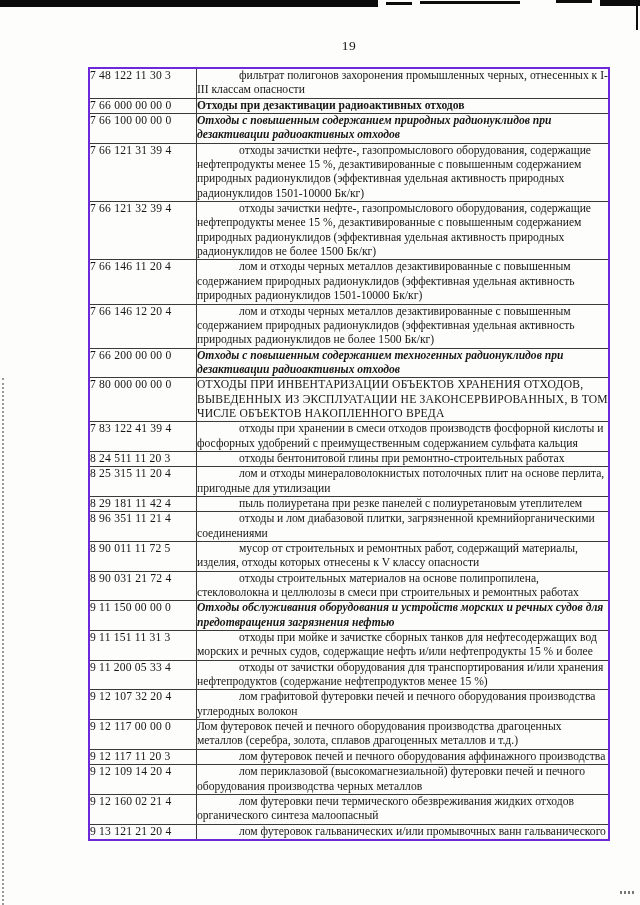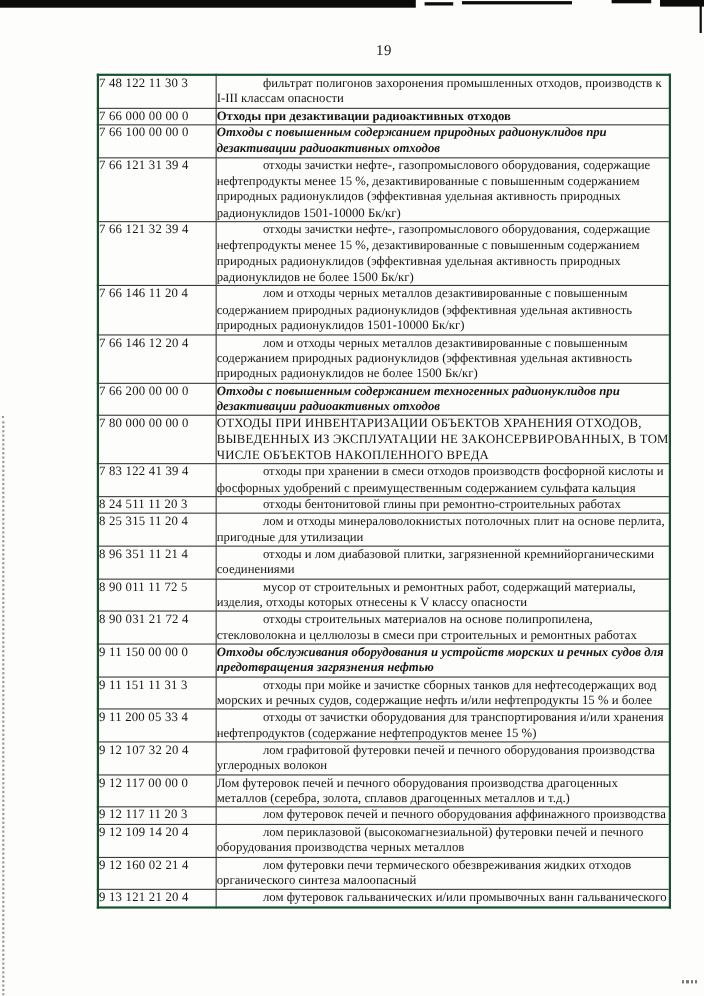--- a/index.html
+++ b/index.html
@@ -43,21 +43,21 @@
     letter-spacing: 0.5px;
   }
   
   .doc-table-wrap {
     position: absolute;
     left: 88px; top: 67px; width: 522px;
   }
   table.doc-table {
     width: 100%;
     border-collapse: collapse;
-    border: 2px solid #14532d;
+    border: 2px solid #6d28d9;
   }
   table.doc-table td {
     border: 1px solid #3a3a3a;
     vertical-align: top;
     font-size: 11.6px;
     line-height: 14.35px;
     padding: 0;
   }
   td.code-cell {
     width: 106px;
@@ -88,21 +88,21 @@
   <div class="edge-left-dotted"></div>
   <div class="mark-bottom-right"></div>
 
   <div class="page-number">19</div>
 
   <div class="doc-table-wrap">
     <table class="doc-table">
       <tbody>
   <tr>
     <td class="code-cell">7 48 122 11 30 3</td>
-    <td class="desc-cell style-detail">фильтрат полигонов захоронения промышленных отходов, производств к I-III классам опасности</td>
+    <td class="desc-cell style-detail">фильтрат полигонов захоронения промышленных черных, отнесенных к I-III классам опасности</td>
   </tr>
 
   <tr>
     <td class="code-cell">7 66 000 00 00 0</td>
     <td class="desc-cell style-bold">Отходы при дезактивации радиоактивных отходов</td>
   </tr>
 
   <tr>
     <td class="code-cell">7 66 100 00 00 0</td>
     <td class="desc-cell style-bold-italic">Отходы с повышенным содержанием природных радионуклидов при дезактивации радиоактивных отходов</td>
@@ -147,20 +147,24 @@
   <tr>
     <td class="code-cell">8 24 511 11 20 3</td>
     <td class="desc-cell style-detail">отходы бентонитовой глины при ремонтно-строительных работах</td>
   </tr>
 
   <tr>
     <td class="code-cell">8 25 315 11 20 4</td>
     <td class="desc-cell style-detail">лом и отходы минераловолокнистых потолочных плит на основе перлита, пригодные для утилизации</td>
   </tr>
 
+  <tr>
+    <td class="code-cell">8 29 181 11 42 4</td>
+    <td class="desc-cell style-detail">пыль полиуретана при резке панелей с полиуретановым утеплителем</td>
+  </tr>
 
   <tr>
     <td class="code-cell">8 96 351 11 21 4</td>
     <td class="desc-cell style-detail">отходы и лом диабазовой плитки, загрязненной кремнийорганическими соединениями</td>
   </tr>
 
   <tr>
     <td class="code-cell">8 90 011 11 72 5</td>
     <td class="desc-cell style-detail">мусор от строительных и ремонтных работ, содержащий материалы, изделия, отходы которых отнесены к V классу опасности</td>
   </tr>

